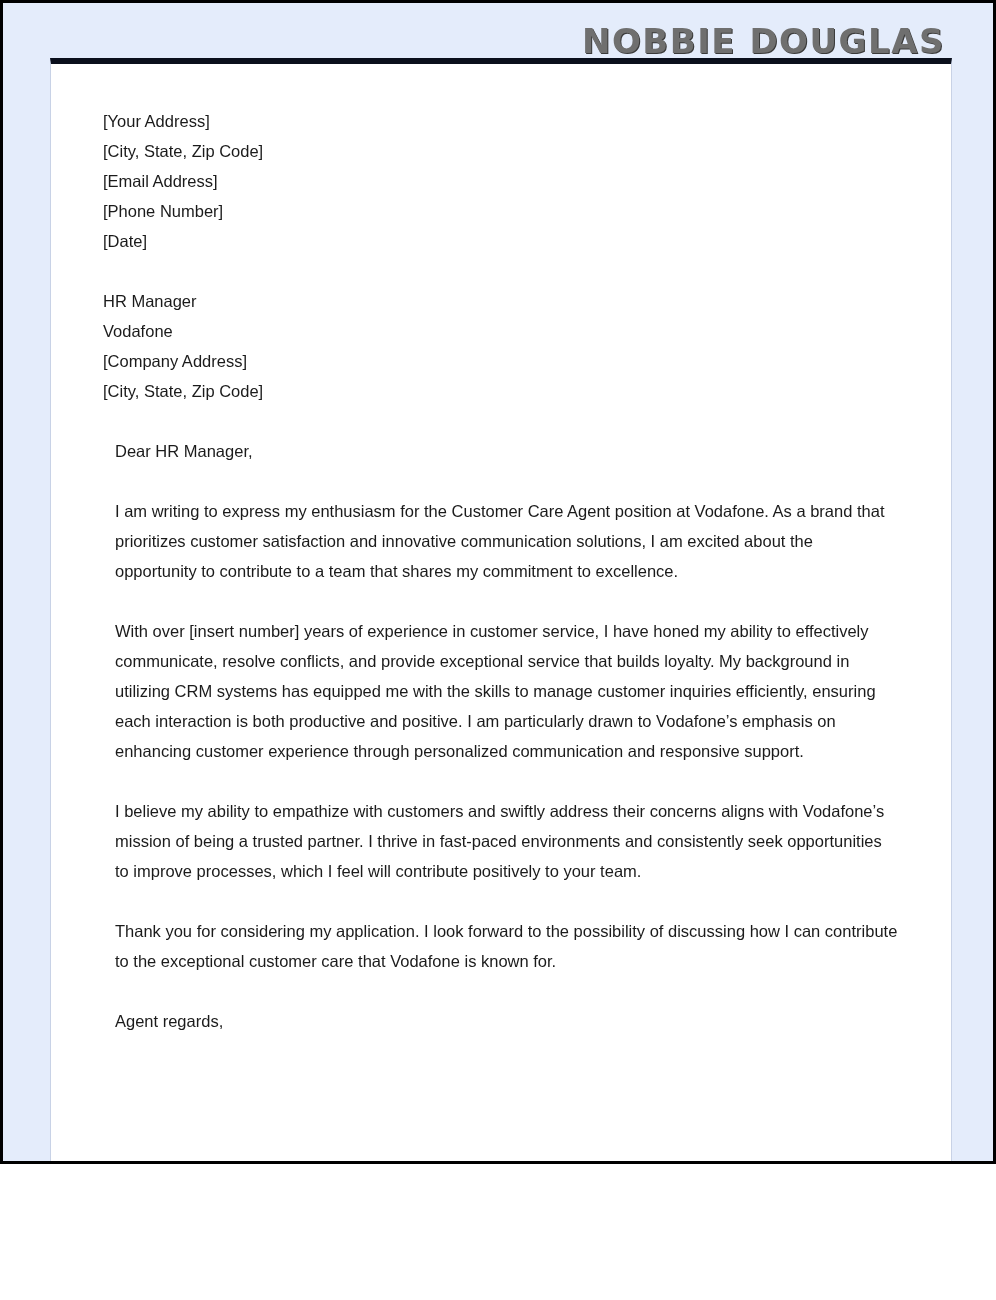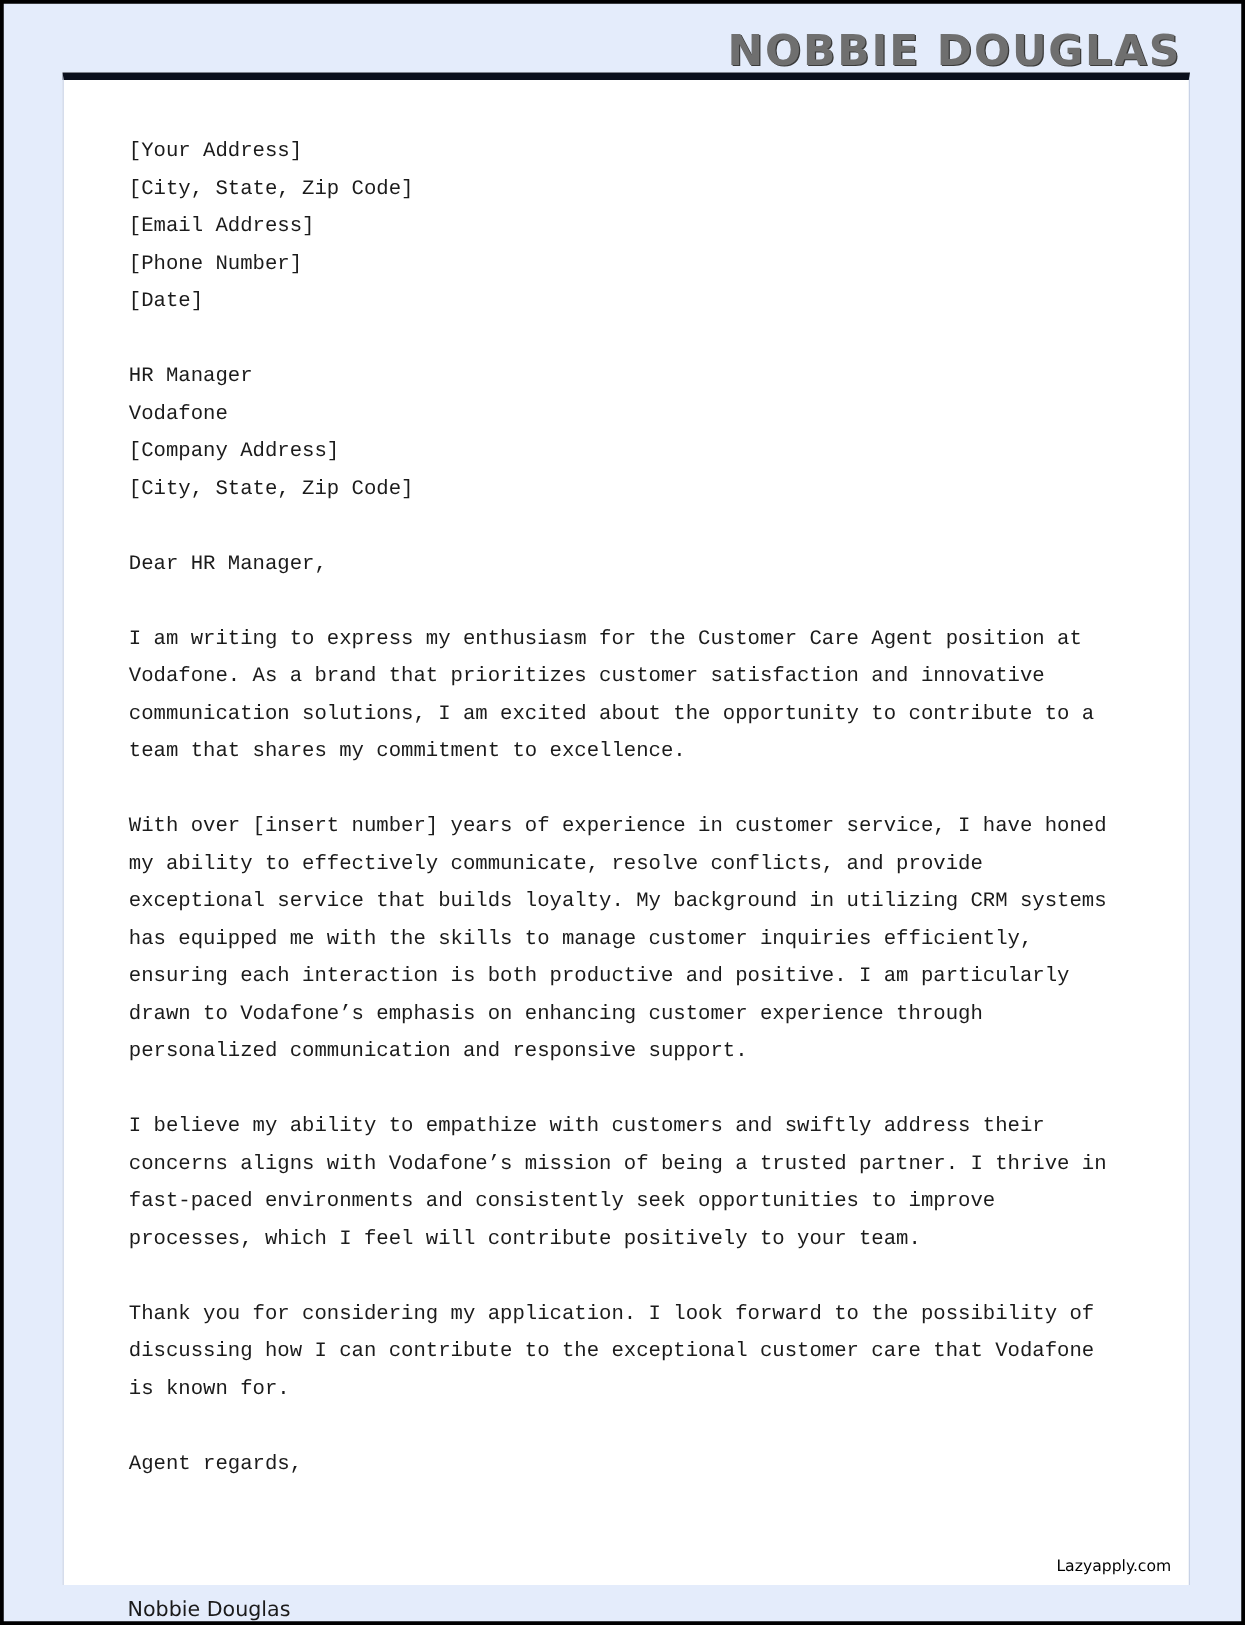--- a/index.html
+++ b/index.html
@@ -8,21 +8,21 @@
   }
   body {
     width: 996px;
     height: 1300px;
     background: #ffffff;
     font-family: "DejaVu Sans", sans-serif;
   }
   .page {
     position: relative;
     width: 996px;
-    height: 1300px;
+    height: 1164px;
     background: #e4ecfb;
     border: 3px solid #000000;
     box-sizing: border-box;
     overflow: hidden;
   }
   .header-name {
     position: absolute;
     top: 18px;
     right: 48px;
     font-size: 34px;
@@ -43,28 +43,28 @@
     border-top: 6px solid #0a0f1c;
     border-left: 1px solid #c8d2e6;
     border-right: 1px solid #c8d2e6;
     box-sizing: border-box;
   }
   .letter {
     padding: 42px 52px 0 52px;
     font-size: 16.5px;
     line-height: 30px;
     color: #1b1b1b;
-    font-family: Liberation Mono, monospace;
+    font-family: Liberation Sans, sans-serif;
   }
   .block {
     margin: 0 0 30px 0;
     white-space: pre-line;
   }
   .para {
-    margin: 0 0 30px 0;
+    margin: 0 0 30px 12px;
     text-align: left;
   }
   .watermark {
     position: absolute;
     right: 14px;
     bottom: 8px;
     font-size: 12.5px;
     color: #000000;
     font-family: "DejaVu Sans", sans-serif;
   }

